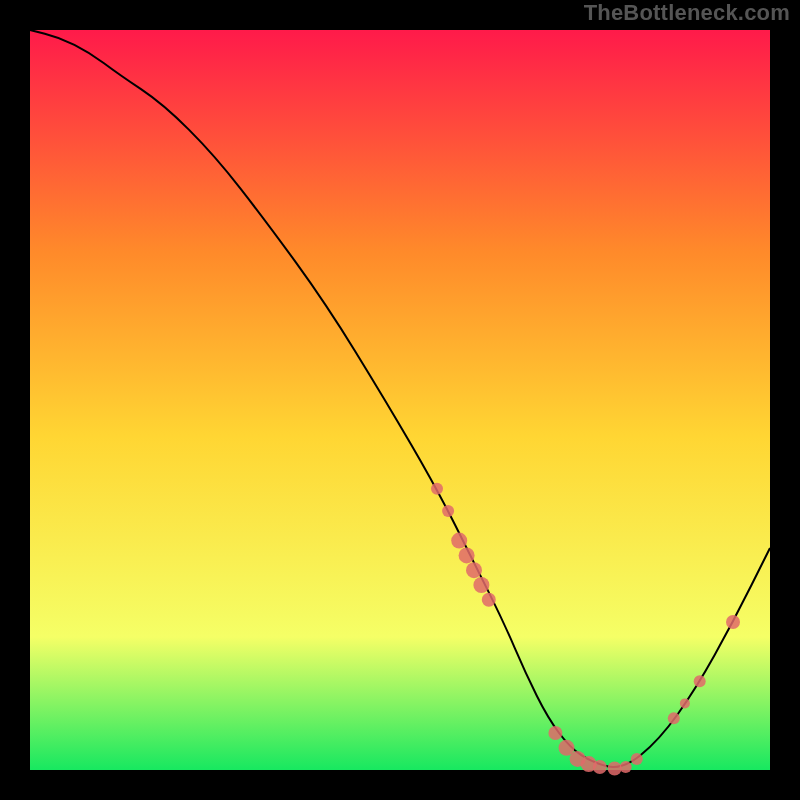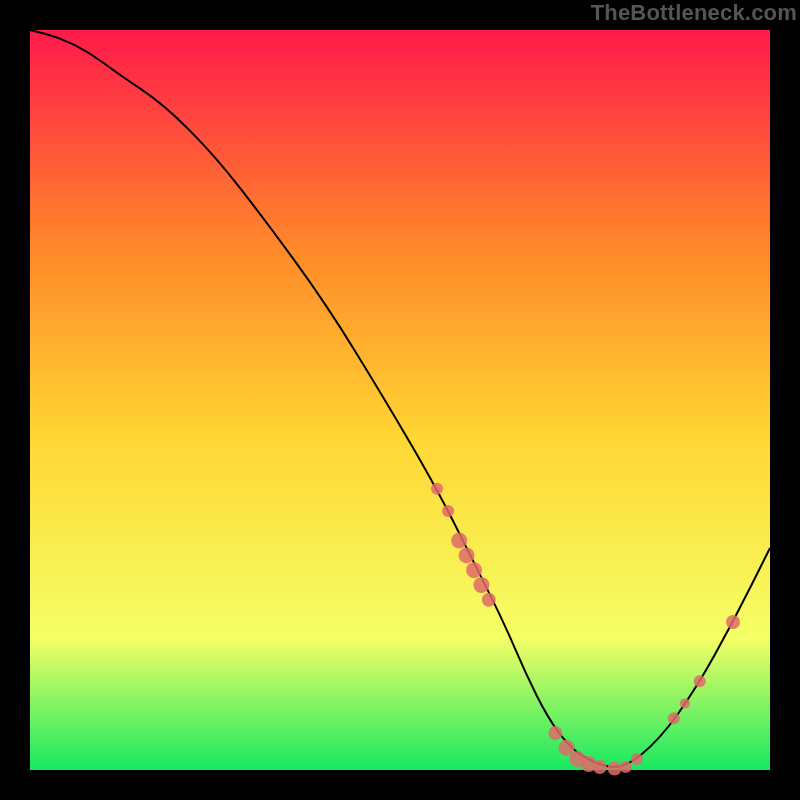--- a/index.html
+++ b/index.html
@@ -12,21 +12,21 @@
     font-family: Arial, Helvetica, sans-serif;
   }
   .frame {
     position: relative;
     width: 800px;
     height: 800px;
   }
   .attribution {
     position: absolute;
     top: 0;
-    right: 3px;
+    right: 10px;
     color: #555555;
     font-size: 22px;
     font-weight: 600;
     letter-spacing: 0.2px;
     z-index: 10;
     user-select: none;
   }
   svg {
     position: absolute;
     top: 0;

